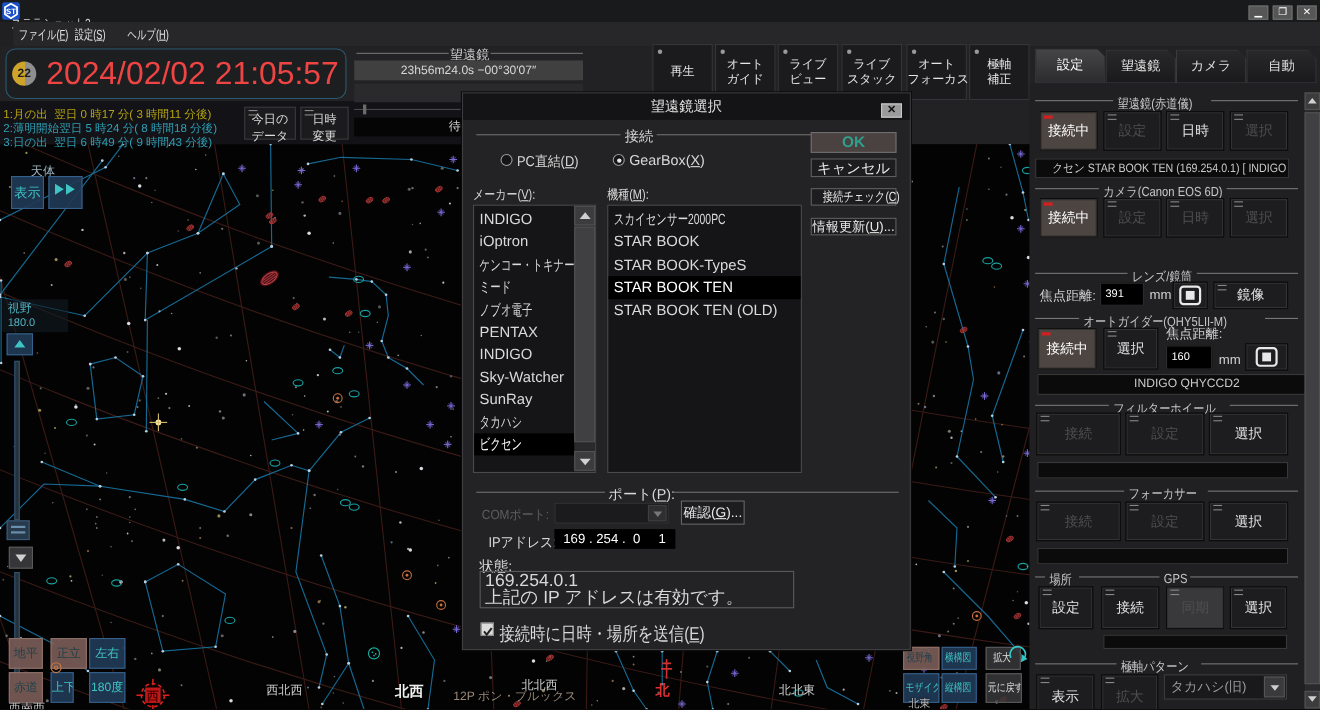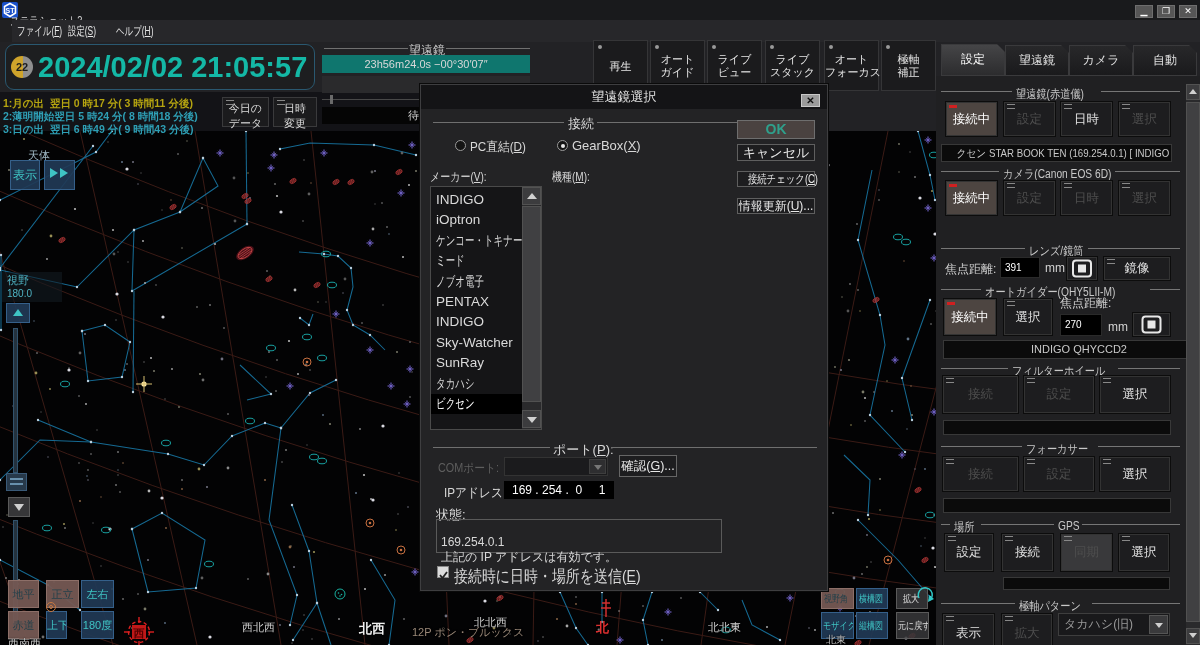--- a/index.html
+++ b/index.html
@@ -12,30 +12,30 @@
 #menu{position:absolute;left:12px;top:20px;width:1200px;height:22px;background:#27272a;color:#e5e5e5;font-size:12px;line-height:22px}
 
 u{text-decoration:underline}
 .sq{display:inline-block;transform:scaleX(.7);transform-origin:0 50%;white-space:nowrap}
 .sq9{display:inline-block;transform:scaleX(.9);transform-origin:0 50%;white-space:nowrap}
 
 #topbar{position:absolute;left:0;top:42px;width:1200px;height:89px;background:#222225}
 #infoband{position:absolute;left:0;top:92px;width:530px;height:39px;background:#131317}
 #datebox{position:absolute;left:5px;top:44px;width:310px;height:46px;background:#1d1e20;border:1.5px solid #2a5870;border-radius:9px}
 #moon{position:absolute;left:5px;top:11px;width:22px;height:22px;border-radius:50%;background:linear-gradient(90deg,#cfa42b 0 55%,#8f8f8f 55% 100%);color:#1c1c1c;font-weight:bold;font-size:11px;text-align:center;line-height:22px}
-#dtxt{position:absolute;left:32px;top:6px;width:274px;color:#14b8a6;font-size:29px;font-weight:bold;white-space:nowrap}
-.info{position:absolute;left:3px;font-size:10.5px;font-weight:bold;white-space:nowrap}
+#dtxt{position:absolute;left:32px;top:6px;width:274px;text-align:center;color:#ef4444;font-size:29px;font-weight:normal;white-space:nowrap}
+.info{position:absolute;left:3px;font-size:10.5px;font-weight:normal;white-space:nowrap}
 
 .tb{position:absolute;background:#1b1b1d;border:1px solid #3a3a3c;color:#dcdcdc;font-size:11px;text-align:center}
 .ind{position:absolute;left:3px;top:2px;width:8px;height:4.5px;border-top:1.5px solid #888;border-bottom:1.5px solid #888}
 .indr{border:none;height:2.5px;background:#d02020;top:3px}
 
 .sechead{position:absolute;color:#c8c8c8;font-size:12px;white-space:nowrap}
 .hline{position:absolute;height:1px;background:#707070}
-#coordbox{position:absolute;left:322px;top:55px;width:208px;height:18px;background:#0f766e;color:#d8d8d8;font-size:11px;text-align:center;line-height:18px}
+#coordbox{position:absolute;left:322px;top:55px;width:208px;height:18px;background:#404040;color:#d8d8d8;font-size:11px;text-align:center;line-height:18px}
 #waitbox{position:absolute;left:322px;top:107px;width:97px;height:17px;background:#050505;color:#cfcfcf;font-size:11px;line-height:17px;overflow:hidden}
 
 .tool{position:absolute;top:40px;width:55px;height:51px;background:#1b1b1d;border:1px solid #353537;color:#e6e6e6;font-size:12px;text-align:center}
 .tool .dot{position:absolute;left:4px;top:4px;width:4px;height:4px;border-radius:50%;background:#999}
 .tool .lb{position:absolute;left:0;right:0;top:50%;transform:translateY(-50%);font-size:11px;line-height:13px;white-space:nowrap}
 
 .rtab{position:absolute;top:45px;width:64px;height:31px;background:linear-gradient(#28282a,#1a1a1c);border:1px solid #3a3a3c;color:#e0e0e0;font-size:12px;text-align:center;line-height:29px;clip-path:polygon(0 0,calc(100% - 8px) 0,100% 8px,100% 100%,0 100%)}
 
 #rpanel{position:absolute;left:936px;top:76px;width:264px;height:569px;background:#202022}
 #rpanel .btn{position:absolute;background:#1d1d1f;border:1px solid #0c0c0c;box-shadow:inset 0 0 0 1px #333;color:#e2e2e2;font-size:12.5px;text-align:center}
@@ -1084,21 +1084,21 @@
           <rect x="6.0" y="3.5" width="18" height="16" rx="3" fill="none" stroke="#e8e8e8" stroke-width="2"></rect>
           <rect x="11.0" y="7.5" width="8" height="8" fill="#e8e8e8"></rect>
         </svg></div>
       <div class="btn " style="left:167px;top:180px;width:68px;height:25px;line-height:23px"><div class="ind"></div>鏡像</div>
       <div class="hline" style="left:5px;top:213px;width:40px;background:#767676"></div>
       <div class="hline" style="left:214px;top:213px;width:30px;background:#767676"></div>
       <div class="sechead" style="left:49px;top:208px"><span style="display:inline-block;transform:scaleX(.85);transform-origin:0 50%;white-space:nowrap">オートガイダー(QHY5LII-M)</span></div>
       <div class="btn on" style="left:7px;top:222px;width:54px;height:38px;line-height:36px"><div class="ind indr"></div>接続中</div>
       <div class="btn " style="left:67px;top:222px;width:50px;height:38px;line-height:36px"><div class="ind"></div>選択</div>
       <div class="lbl" style="left:124px;top:219px;color:#d2d2d2">焦点距離:</div>
-      <div class="inp" style="left:124px;top:238px;width:42px;height:22px;line-height:20px">270</div>
+      <div class="inp" style="left:124px;top:238px;width:42px;height:22px;line-height:20px">160</div>
       <div class="lbl" style="left:172px;top:244px;color:#d2d2d2">mm</div>
       <div class="btn" style="left:196px;top:236px;width:39px;height:25px"><svg width="37" height="23">
           <rect x="9.5" y="3.5" width="18" height="16" rx="3" fill="none" stroke="#e8e8e8" stroke-width="2"></rect>
           <rect x="14.5" y="7.5" width="8" height="8" fill="#e8e8e8"></rect>
         </svg></div>
       <div class="box" style="left:7px;top:264px;width:272px;height:19px;line-height:17px">INDIGO QHYCCD2</div>
       <div class="hline" style="left:5px;top:292px;width:67px;background:#767676"></div>
       <div class="hline" style="left:182px;top:292px;width:62px;background:#767676"></div>
       <div class="sechead" style="left:76px;top:287px"><span style="display:inline-block;transform:scaleX(.85);transform-origin:0 50%;white-space:nowrap">フィルターホイール</span></div>
       <div class="btn dis" style="left:6px;top:299px;width:77px;height:39px;line-height:37px"><div class="ind"></div>接続</div>
@@ -1229,36 +1229,43 @@
         <div class="li lisel"><span class="sq">ビクセン</span></div>
       </div>
       <div class="sbar" style="left:101px;top:102px;width:19px;height:242px"></div>
       <div class="sbtn" style="left:101px;top:102px;width:19px;height:18px">
         <div class="tri" style="border-left:5px solid transparent;border-right:5px solid transparent;border-bottom:6px solid #d0d0d0;margin-top:5px"></div>
       </div>
       <div class="sthumb" style="left:101px;top:121px;width:19px;height:196px"></div>
       <div class="sbtn" style="left:101px;top:325px;width:19px;height:18px">
         <div class="tri" style="border-left:5px solid transparent;border-right:5px solid transparent;border-top:6px solid #d0d0d0;margin-top:6px"></div>
       </div>
+      <div class="list" style="left:131px;top:101px;width:177px;height:244px;padding-top:3px;overflow:hidden">
+        <div class="li"><span class="sq">スカイセンサー2000PC</span></div>
+        <div class="li">STAR BOOK</div>
+        <div class="li">STAR BOOK-TypeS</div>
+        <div class="li lisel">STAR BOOK TEN</div>
+        <div class="li">STAR BOOK TEN (OLD)</div>
+      </div>
       <div class="dbtn" style="top:35px;height:19px;line-height:17px;background:#4a4240;border-color:#6e6e6e;color:#2fa08c;font-weight:bold;font-size:14px">OK</div>
       <div class="dbtn" style="top:59px;height:17px;line-height:15px">キャンセル</div>
       <div class="dbtn" style="top:86px;height:16px;line-height:14px;font-size:12px"><span style="display:inline-block;transform:scaleX(.78);transform-origin:50% 50%;white-space:nowrap">接続チェック(<u>C</u>)</span></div>
       <div class="dbtn" style="top:113px;height:16px;line-height:14px;font-size:12px">情報更新(<u>U</u>)...</div>
       <div class="hline" style="left:12px;top:362px;width:117px;background:#6f6f6f"></div>
       <div class="dlbl" style="left:132px;top:356px;color:#d8d8d8;font-size:13px">ポート(<u>P</u>):</div>
       <div class="hline" style="left:190px;top:362px;width:206px;background:#6f6f6f"></div>
       <div class="dlbl" style="left:17px;top:375px;color:#5e5e5e;font-size:12px"><span class="sq9">COMポート:</span></div>
       <div class="abs" style="left:83px;top:372px;width:104px;height:19px;background:#1b1b1d;border:1px solid #333">
         <div class="abs" style="right:1px;top:1px;width:17px;height:15px;background:#2e2e30;border:1px solid #3e3e3e">
           <div class="tri" style="border-left:4px solid transparent;border-right:4px solid transparent;border-top:5px solid #777;margin-top:5px"></div>
         </div>
       </div>
       <div class="abs" style="left:198px;top:370px;width:58px;height:22px;border:1px solid #666;background:#1d1d1f;color:#e8e8e8;font-size:12.5px;text-align:center;line-height:20px">確認(<u>G</u>)...</div>
       <div class="dlbl" style="left:23px;top:399px;color:#d8d8d8;font-size:13px"><span class="sq9">IPアドレス:</span></div>
       <div class="abs" style="left:83px;top:396px;width:110px;height:18px;background:#000;color:#fff;font-size:12px;line-height:18px"><span style="margin-left:8px">169 . 254 .&nbsp;&nbsp;0&nbsp;&nbsp;&nbsp;&nbsp;&nbsp;1</span></div>
       <div class="dlbl" style="left:15px;top:421px;color:#d8d8d8;font-size:13px">状態:</div>
-      <div class="abs" style="left:15px;top:434px;width:286px;height:34px;border:1px solid #5a5a5a;color:#d8d8d8;font-size:12px;line-height:15px;padding:15px 4px">169.254.0.1<br>上記の IP アドレスは有効です。</div>
+      <div class="abs" style="left:15px;top:434px;width:286px;height:34px;border:1px solid #5a5a5a;color:#d8d8d8;font-size:16px;line-height:15px;padding:1px 4px">169.254.0.1<br>上記の IP アドレスは有効です。</div>
       <div class="abs" style="left:16px;top:481px;width:12px;height:12px;background:#dcdcdc;border:1px solid #888"><svg width="11" height="11">
           <polyline points="2,5 4.5,8 9,2" fill="none" stroke="#222" stroke-width="1.8"></polyline>
         </svg></div>
       <div class="dlbl" style="left:33px;top:480px;color:#d8d8d8;font-size:17px"><span class="sq" style="transform:scaleX(.82)">接続時に日時・場所を送信(<u>E</u>)</span></div>
     </div>
 </div>
 
 </body></html>

